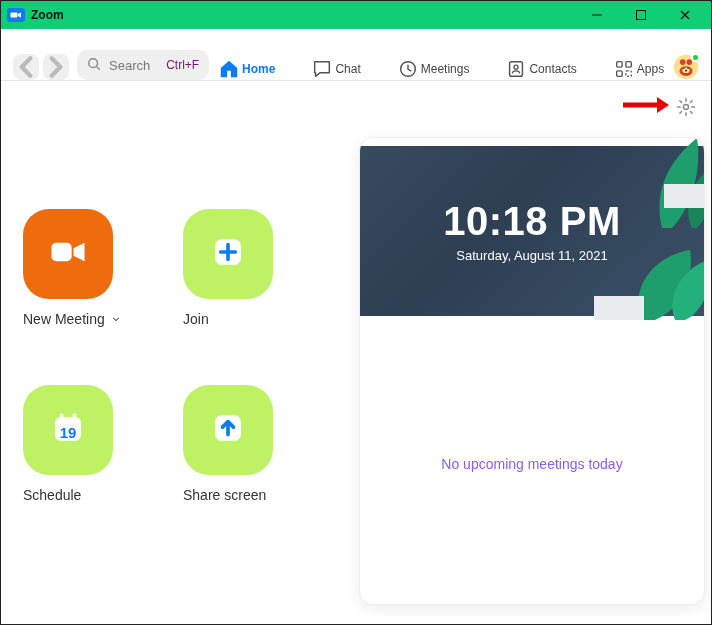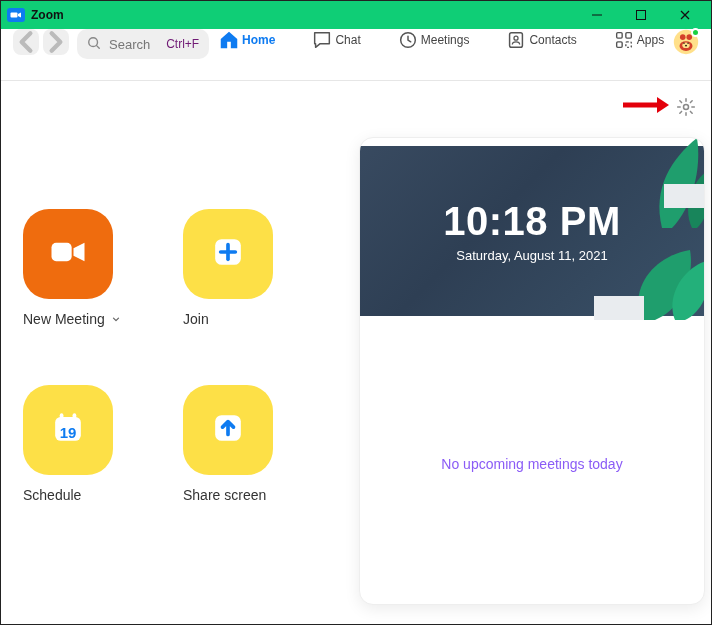--- a/index.html
+++ b/index.html
@@ -8,21 +8,21 @@
   
   .titlebar { height: 28px; background: #0fce76; display: flex; align-items: center; padding: 0 4px; font-weight: bold; }
   .titlebar-icon { width: 18px; height: 14px; background: #0e7bf1; border-radius: 3px; margin-left: 2px; margin-right: 6px; display:flex; align-items:center; justify-content:center; }
   .titlebar-icon svg { width: 12px; height: 10px; }
   .titlebar-title { font-size: 12px; color: #111; flex: 0 0 auto; }
   .titlebar-spacer { flex: 1; }
   .win-btn { width: 44px; height: 28px; display:flex; align-items:center; justify-content:center; color:#111; }
   .win-btn svg { width: 12px; height: 12px; }
 
   
-  .toolbar { height: 52px; border-bottom: 1px solid #e6e6e6; display:flex; align-items:flex-start; padding: 0 12px; gap: 8px; }
+  .toolbar { height: 52px; border-bottom: 1px solid #e6e6e6; display:flex; align-items:flex-end; padding: 0 12px; gap: 8px; }
   .nav-arrows { display:flex; gap:4px; }
   .arrow-btn { width: 26px; height: 26px; border-radius: 8px; background:#efefef; display:flex; align-items:center; justify-content:center; color:#bbb; }
   .search { display:flex; align-items:center; background:#efefef; border-radius: 10px; height:30px; padding:0 10px; gap:8px; color:#777; font-size:13px; }
   .search .hint { color:#777; }
   .search .kbd { color:#701a75; font-size:12px; }
 
   .tabs { flex:1; display:flex; justify-content:center; gap: 36px; }
   .tab { display:flex; flex-direction:row; align-items:center; gap:2px; font-size:12px; color:#444; }
   .tab.active { color:#0e7bf1; }
   .tab .ticon { height:22px; display:flex; align-items:center; justify-content:center; }
@@ -39,21 +39,21 @@
   .settings-row { position:absolute; top:14px; right:14px; display:flex; align-items:center; gap:6px; }
   .arrow-callout svg { width:48px; height:20px; }
   .gear { width:22px; height:22px; color:#8a8a8a; display:flex; align-items:center; justify-content:center; }
   .gear svg { width:20px; height:20px; }
 
   .action-grid { position:absolute; left:22px; top:128px; display:grid; grid-template-columns: 150px 150px; row-gap: 58px; column-gap: 10px; }
   .action { display:flex; flex-direction:column; gap:12px; }
   .tile { width:90px; height:90px; border-radius:26px; display:flex; align-items:center; justify-content:center; }
   .tile svg { width:44px; height:44px; }
   .tile.orange { background:#ef6c0e; }
-  .tile.blue { background:#fde047; }
+  .tile.blue { background:#bef264; }
   .action .albl { font-size:14px; color:#333; display:flex; align-items:center; gap:6px; }
   .albl .chev svg { width:10px; height:10px; }
 
   .panel { position:absolute; right:6px; top:56px; width:346px; height:468px; border-radius:14px; background:#fff; box-shadow: 0 4px 16px rgba(0,0,0,0.08); overflow:hidden; border:1px solid #eee; }
   .panel-hero { height:170px; background: linear-gradient(135deg,#384a60 0%, #2e3f54 40%, #3a5168 100%); position:relative; display:flex; flex-direction:column; align-items:center; justify-content:center; color:#fff;margin-top:8px; }
   .panel-hero .time { font-size:40px; font-weight:600; letter-spacing:0.5px; }
   .panel-hero .date { font-size:13px; margin-top:4px; }
   .leaf { position:absolute; }
   .leaf svg { display:block; }
   .leaf.l1 { right:-8px; top:-8px; }

